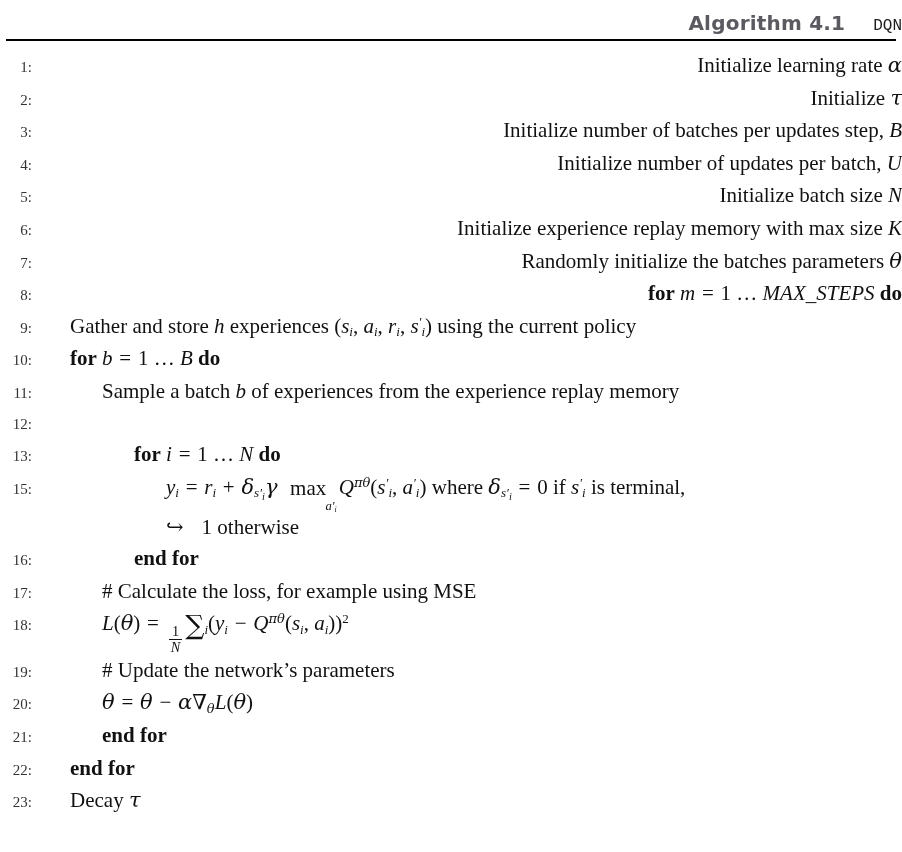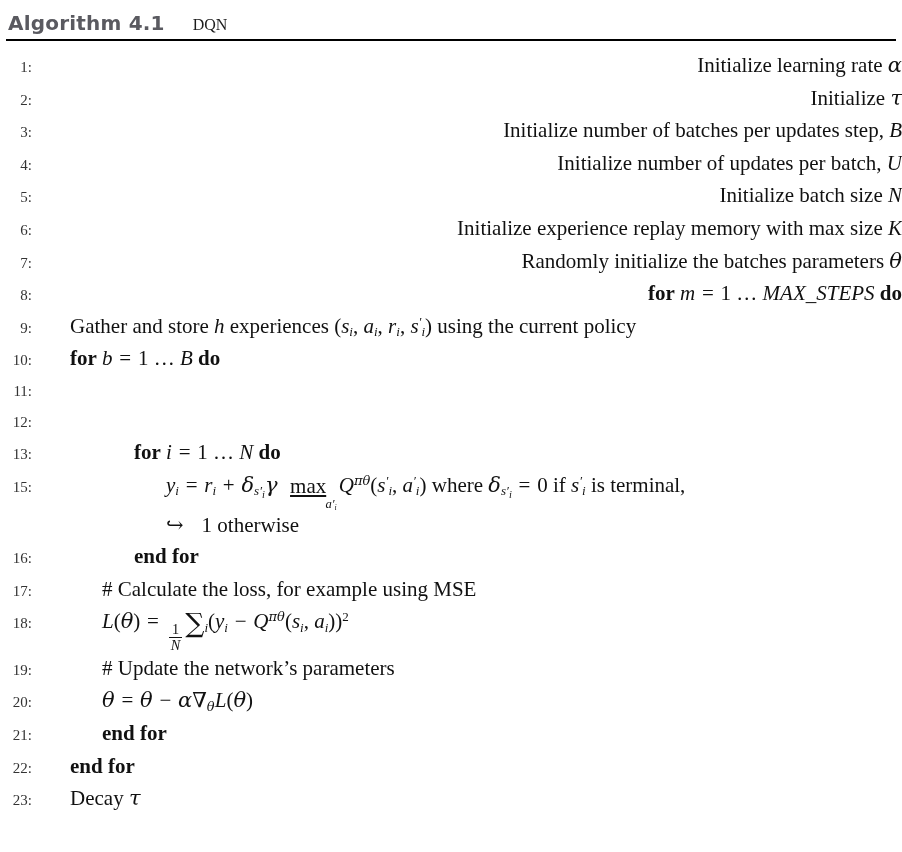--- a/index.html
+++ b/index.html
@@ -23,31 +23,32 @@
     position: relative;
   }
 
   
   .algo-header {
     display: flex;
     align-items: baseline;
     padding: 11px 0 0 8px;
     height: 33px;
     box-sizing: border-box;
+    justify-content: flex-end;
   }
   .algo-title {
     font-family: "DejaVu Sans", "Liberation Sans", sans-serif;
     font-weight: bold;
     font-size: 20px;
     color: #5a5a60;
     letter-spacing: 0.2px;
     white-space: nowrap;
   }
   .algo-caption {
-    font-family: Liberation Serif, serif;
+    font-family: Liberation Mono, monospace;
     font-weight: normal;
     font-size: 16px;
     color: #1c1c1c;
     margin-left: 28px;
     white-space: nowrap;
   }
 
   .rule-top {
     margin: 6px 6px 0 6px;
     border: 0;
@@ -112,21 +113,21 @@
   
   .limop {
     display: inline-flex;
     flex-direction: column;
     align-items: center;
     vertical-align: -0.05em;
     font-style: normal;
     line-height: 1;
     margin: 0 2px;
   }
-  .limop .lim-main { font-style: normal; font-size: 1em; text-decoration: underline; }
+  .limop .lim-main { font-style: normal; font-size: 1em; }
   .limop .lim-sub  { font-size: 0.60em; font-style: italic; margin-top: 1px; margin-left: 46px; }
 
   
   .frac {
     display: inline-flex;
     flex-direction: column;
     align-items: center;
     vertical-align: -0.42em;
     font-size: 0.68em;
     line-height: 1.04;
@@ -211,20 +212,21 @@
       <span class="line-body ind1"><span>Gather and store</span> <span class="mathvar">h</span> <span>experiences</span> <span class="paren">(</span><span class="mathvar">s</span><sub>i</sub><span class="upright">,&nbsp;</span><span class="mathvar">a</span><sub>i</sub><span class="upright">,&nbsp;</span><span class="mathvar">r</span><sub>i</sub><span class="upright">,&nbsp;</span><span class="mathvar">s</span><sup>′</sup><sub>i</sub><span class="paren">)</span> <span>using the current policy</span></span>
     </div>
 
     <div class="algo-line">
       <span class="line-no">10:</span>
       <span class="line-body ind1"><span class="kw">for</span> <span class="mathvar">b</span> <span class="op">=</span> <span class="upright">1 …</span> <span class="mathvar">B</span> <span class="kw">do</span></span>
     </div>
 
     <div class="algo-line">
       <span class="line-no">11:</span>
+      <span class="line-body ind2"><span>Sample a batch</span> <span class="mathvar">b</span> <span>of experiences from the experience replay memory</span></span>
     </div>
 
     <div class="algo-line">
       <span class="line-no">12:</span>
     </div>
 
     <div class="algo-line">
       <span class="line-no">13:</span>
       <span class="line-body ind3"><span class="kw">for</span> <span class="mathvar">i</span> <span class="op">=</span> <span class="upright">1 …</span> <span class="mathvar">N</span> <span class="kw">do</span></span>
     </div>

